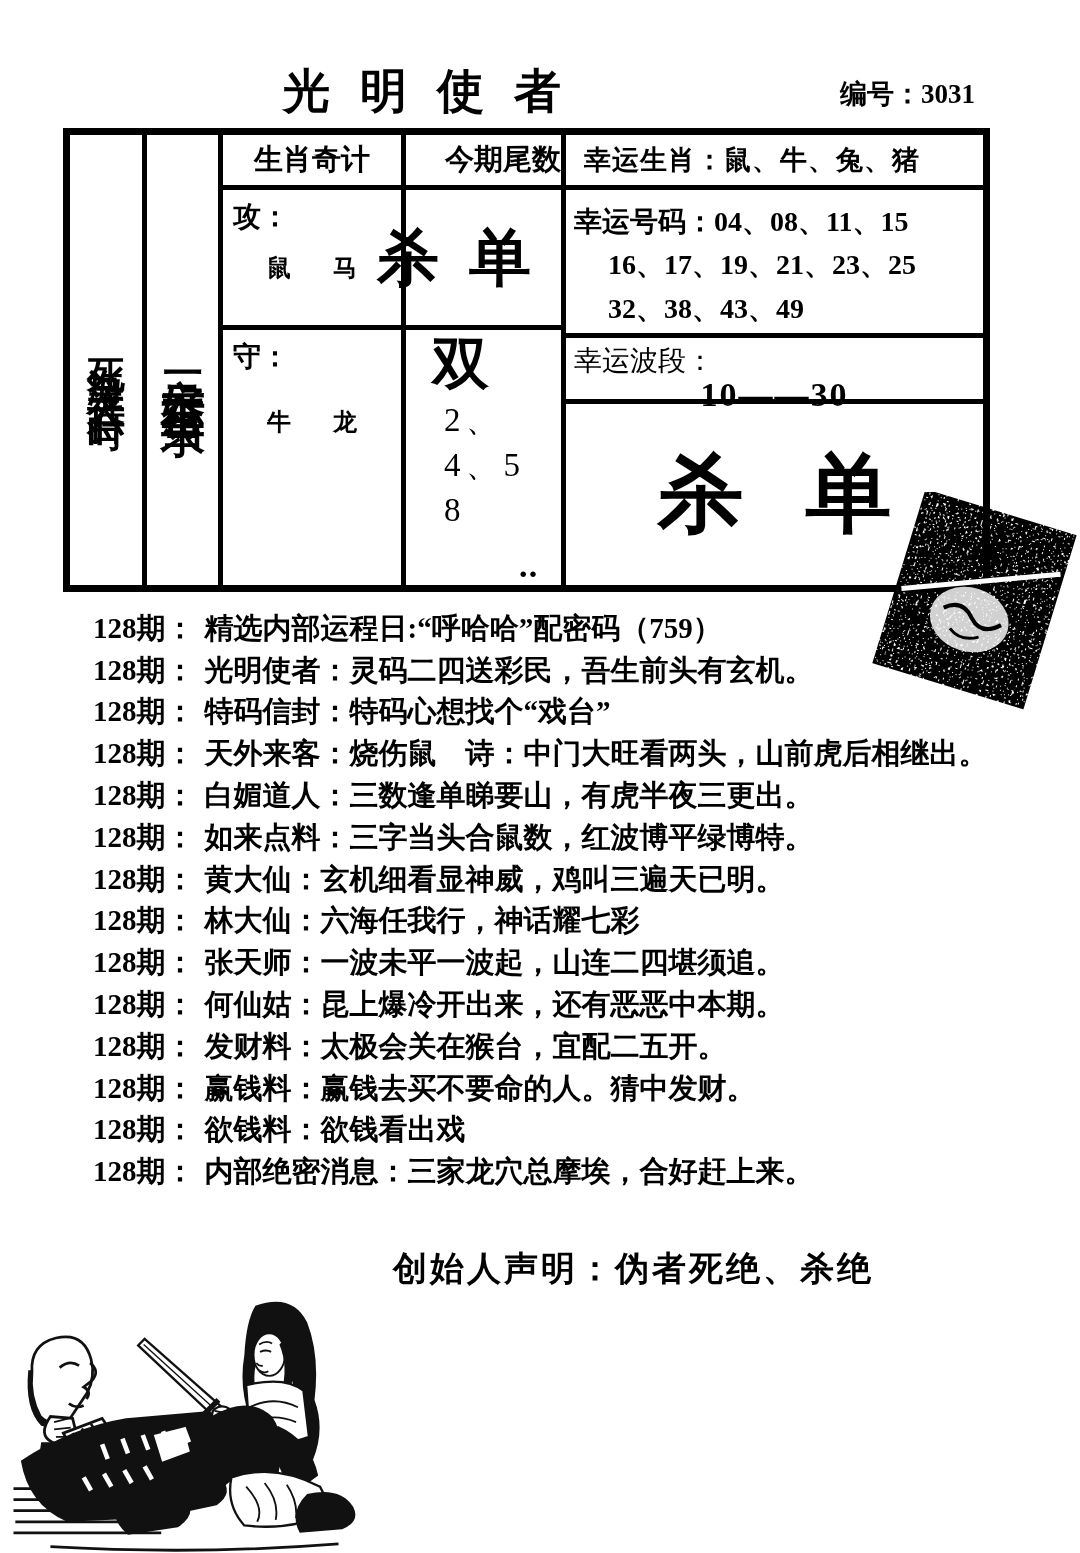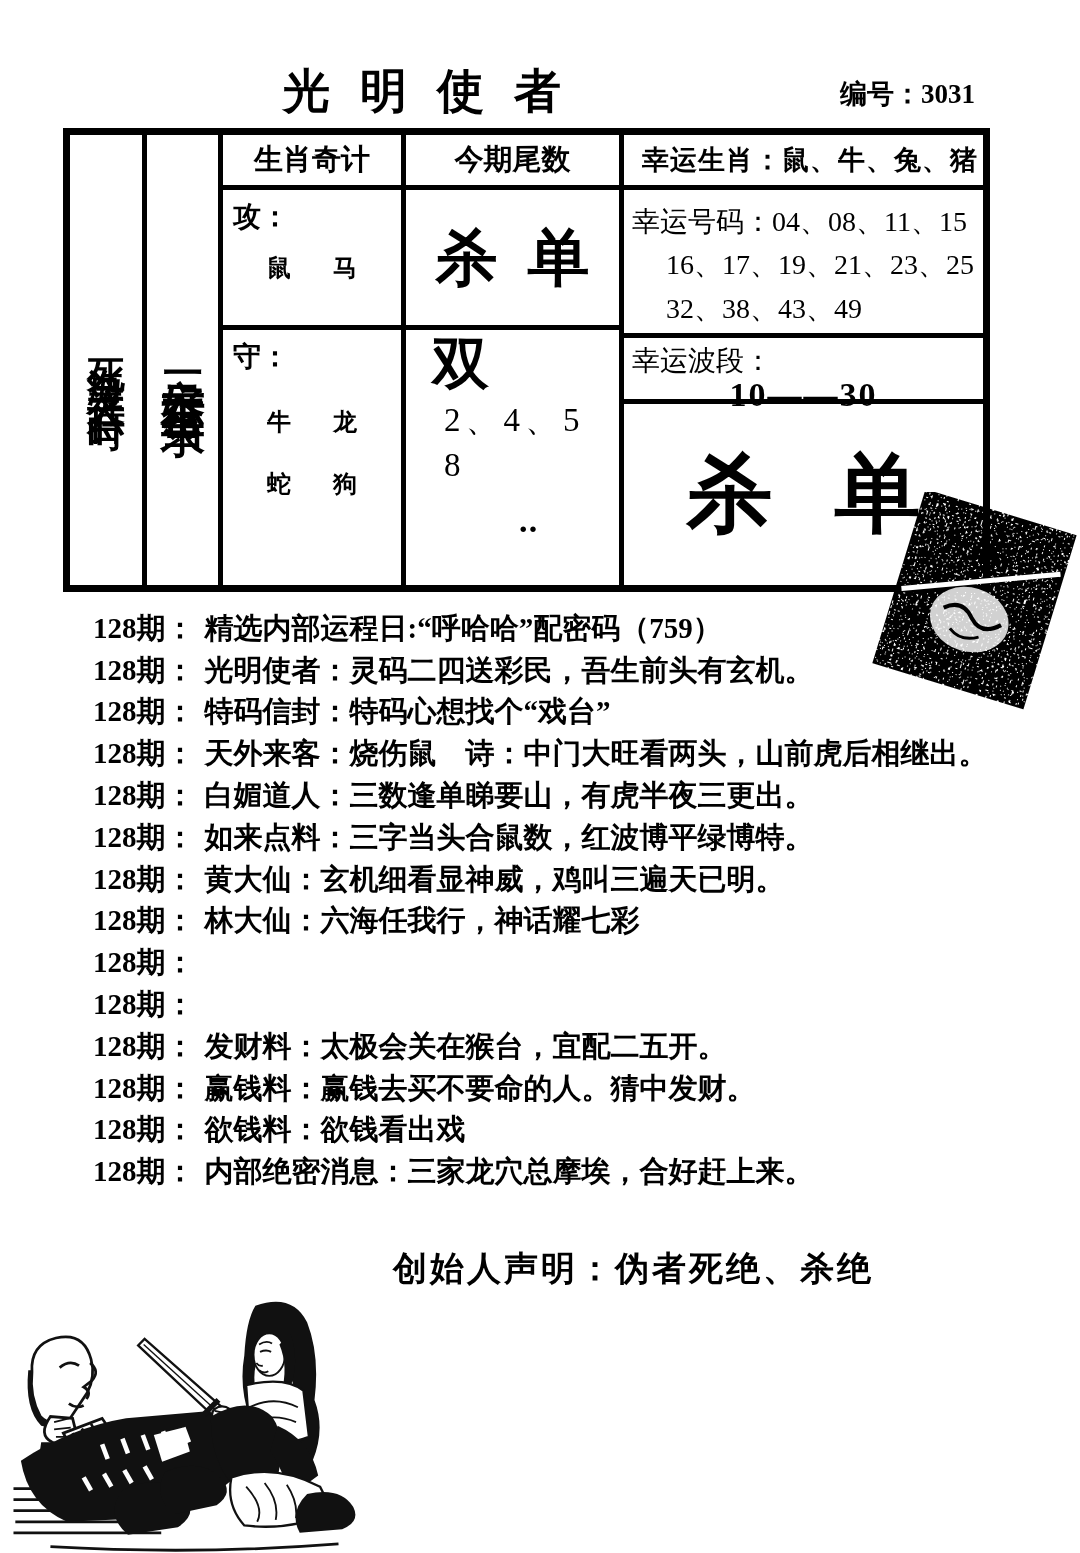--- a/index.html
+++ b/index.html
@@ -23,21 +23,21 @@
   .vcol{display:flex;align-items:center;justify-content:center;box-sizing:border-box;}
   .vcol1{width:72px;}
   .vcol2{width:76px;border-left:5px solid #000;}
   .vtext{
     writing-mode:vertical-rl;text-orientation:upright;font-weight:700;line-height:1;
   }
   .vt1{font-size:38px;letter-spacing:9px;}
   .vt2{font-size:44px;letter-spacing:7px;}
   .col{display:flex;flex-direction:column;box-sizing:border-box;border-left:5px solid #000;}
   .col3{width:183px;}
-  .col4{width:218px;}
+  .col4{width:160px;align-items:flex-end;}
   .col5{flex:1;}
   .row{box-sizing:border-box;position:relative;}
   .row + .row{border-top:5px solid #000;}
   .hdr{
     height:50px;display:flex;align-items:center;justify-content:center;
     font-size:29px;font-weight:700;white-space:nowrap;
   }
   .hdr-left{justify-content:flex-start;padding-left:18px;font-size:27px;letter-spacing:1px;}
   .r-attack,.r-tail-kill{height:140px;}
   .r-defend,.r-tail-double{flex:1;}
@@ -49,21 +49,21 @@
   .defend-line{margin-top:30px;}
   .kill-cell{
     display:flex;align-items:center;justify-content:center;height:100%;
     font-size:62px;font-weight:700;letter-spacing:30px;padding-left:30px;white-space:nowrap;
   }
   .double-big{font-size:57px;font-weight:700;margin:4px 0 0 26px;line-height:1.05;}
   .double-nums{font-size:33px;font-weight:400;margin:4px 0 0 38px;letter-spacing:5px;}
   .double-dots{font-size:30px;font-weight:700;margin:20px 0 0 112px;letter-spacing:22px;}
   .r-lucky-nums{height:148px;}
   .r-wave{height:66px;}
-  .lucky-nums{padding:10px 6px 0 8px;font-size:28px;font-weight:400;white-space:nowrap;line-height:1.55;}
+  .lucky-nums{padding:10px 6px 0 8px;font-size:28px;font-weight:700;white-space:nowrap;line-height:1.55;}
   .lucky-nums .ind{margin-left:34px;}
   .wave-label{font-size:28px;font-weight:400;padding:4px 0 0 8px;}
   .wave-range{font-size:34px;font-weight:700;text-align:center;margin-top:-4px;letter-spacing:2px;}
   .kill-big{
     display:flex;align-items:center;justify-content:center;height:100%;
     font-size:86px;font-weight:700;letter-spacing:62px;padding-left:62px;white-space:nowrap;
   }
   
   .stamp{position:absolute;left:866px;top:492px;width:214px;height:224px;}
   
@@ -96,21 +96,20 @@
 
   <div class="col col3">
     <div class="row hdr">生肖奇计</div>
     <div class="row r-attack">
       <div class="cell-label">攻：</div>
       <div class="animals-line">鼠 马</div>
     </div>
     <div class="row r-defend">
       <div class="cell-label">守：</div>
       <div class="animals-line defend-line">牛 龙</div>
-      <div class="animals-line defend-line">蛇 狗</div>
     </div>
   </div>
 
   <div class="col col4">
     <div class="row hdr">今期尾数</div>
     <div class="row r-tail-kill">
       <div class="kill-cell">杀单</div>
     </div>
     <div class="row r-tail-double">
       <div class="double-big">双</div>
@@ -187,23 +186,25 @@
   <div class="tip">
       <span class="issue">128期：</span>
       <span>黄大仙：玄机细看显神威，鸡叫三遍天已明。</span>
     </div>
   <div class="tip">
       <span class="issue">128期：</span>
       <span>林大仙：六海任我行，神话耀七彩</span>
     </div>
   <div class="tip">
       <span class="issue">128期：</span>
-    </div>
-  <div class="tip">
-      <span class="issue">128期：</span>
+      <span>张天师：一波未平一波起，山连二四堪须追。</span>
+    </div>
+  <div class="tip">
+      <span class="issue">128期：</span>
+      <span>何仙姑：昆上爆冷开出来，还有恶恶中本期。</span>
     </div>
   <div class="tip">
       <span class="issue">128期：</span>
       <span>发财料：太极会关在猴台，宜配二五开。</span>
     </div>
   <div class="tip">
       <span class="issue">128期：</span>
       <span>赢钱料：赢钱去买不要命的人。猜中发财。</span>
     </div>
   <div class="tip">

